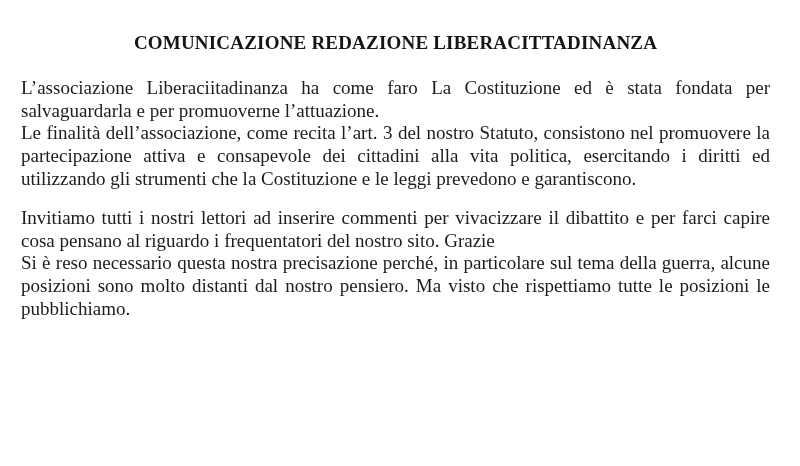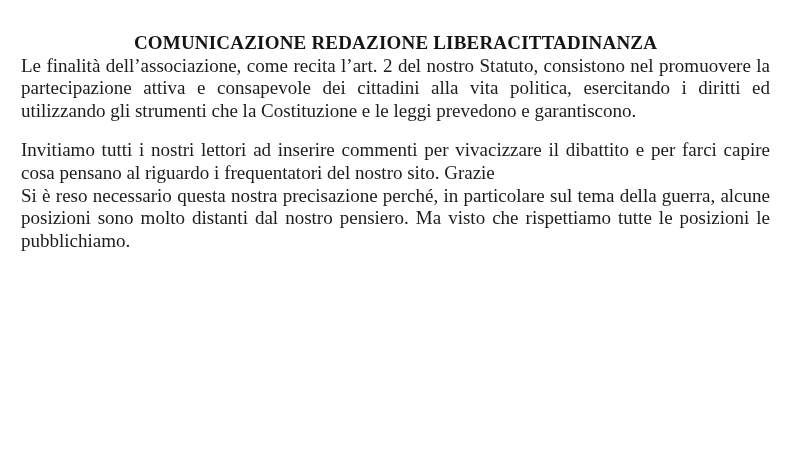--- a/index.html
+++ b/index.html
@@ -44,21 +44,22 @@
   .para.gap {
     margin-top: 17px;
   }
 </style>
 </head>
 <body>
 
 <div class="page">
   <h1 class="doc-title">COMUNICAZIONE REDAZIONE LIBERACITTADINANZA</h1>
 
+  <p class="para after-title">L’associazione Liberaciitadinanza ha come faro La Costituzione ed è stata fondata per salvaguardarla e per promuoverne l’attuazione.</p>
 
-  <p class="para">Le finalità dell’associazione, come recita l’art. 2 del nostro Statuto, consistono nel promuovere la partecipazione attiva e consapevole dei cittadini alla vita politica, esercitando i diritti ed utilizzando gli strumenti che la Costituzione e le leggi prevedono e garantiscono.</p>
+  <p class="para">Le finalità dell’associazione, come recita l’art. 3 del nostro Statuto, consistono nel promuovere la partecipazione attiva e consapevole dei cittadini alla vita politica, esercitando i diritti ed utilizzando gli strumenti che la Costituzione e le leggi prevedono e garantiscono.</p>
 
 
 
   <p class="para gap">Invitiamo tutti i nostri lettori ad inserire commenti per vivacizzare il dibattito e per farci capire cosa pensano al riguardo i frequentatori del nostro sito. Grazie</p>
 
   <p class="para">Si è reso necessario questa nostra precisazione perché, in particolare sul tema della guerra, alcune posizioni sono  molto distanti dal nostro pensiero. Ma visto che rispettiamo tutte le posizioni le pubblichiamo.</p>
 </div>
 
 </body></html>

